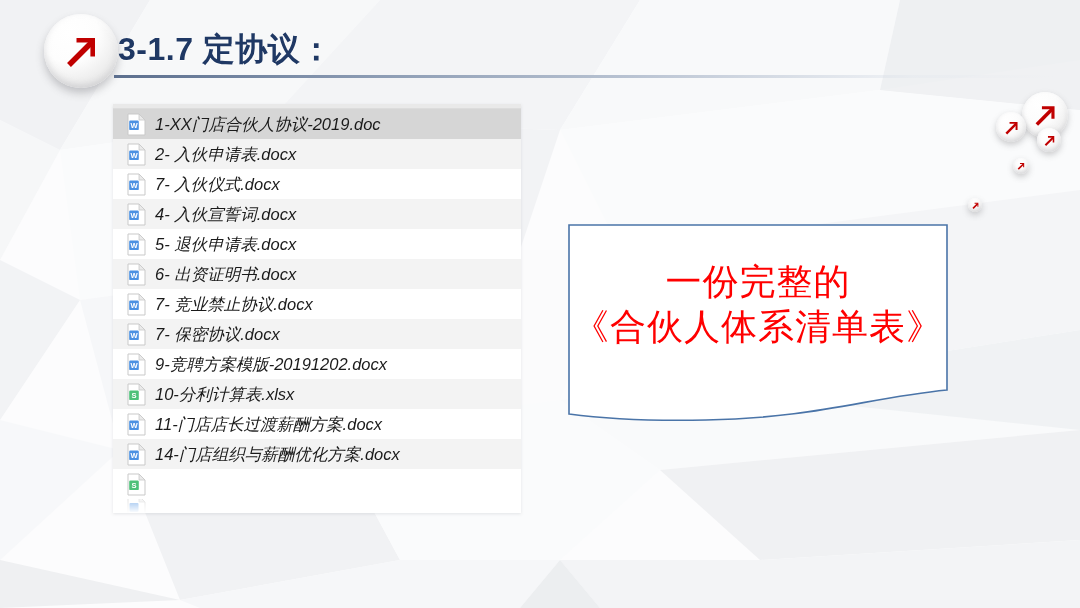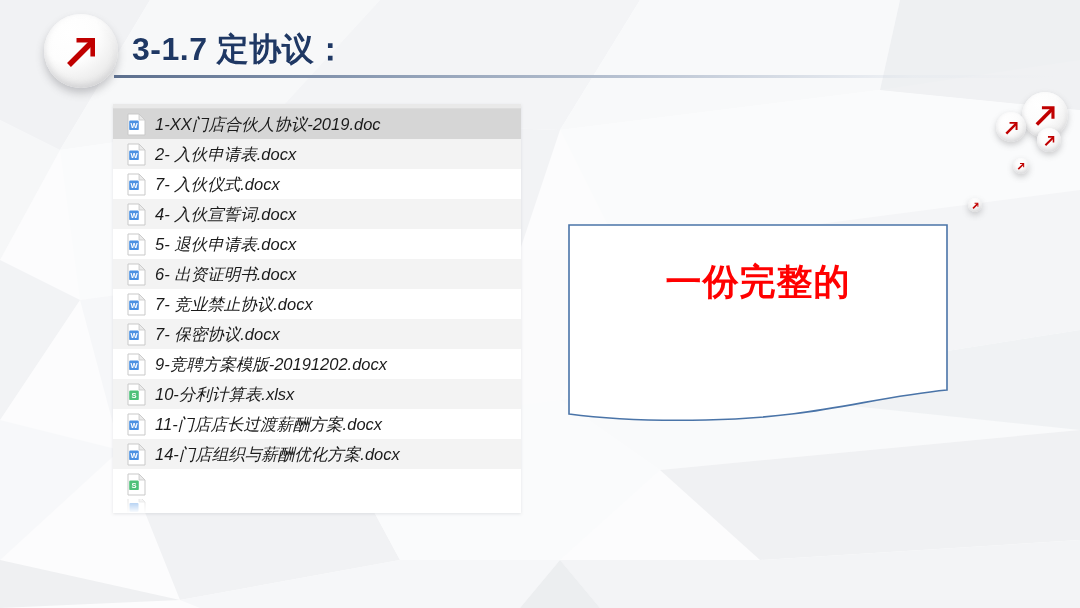--- a/index.html
+++ b/index.html
@@ -10,21 +10,21 @@
     overflow:hidden;
     position:relative;
   }
 
   
   #bg-poly { position:absolute; inset:0; width:1080px; height:608px; z-index:0; }
 
   
   .title-row {
     position:absolute; left:44px; top:14px; z-index:5;
-    display:flex; align-items:center; gap:14px;
+    display:flex; align-items:center; 
   }
   .badge {
     width:74px; height:74px; border-radius:50%;
     background:
       radial-gradient(circle at 34% 26%, #ffffff 0%, #fdfdfd 40%, #ebebeb 72%, #dcdcdc 100%);
     box-shadow:
       0 5px 9px rgba(90,90,95,0.32),
       inset 0 -3px 6px rgba(180,180,185,0.45),
       inset 0 3px 5px rgba(255,255,255,0.95);
     display:flex; align-items:center; justify-content:center;
@@ -71,21 +71,21 @@
   }
   .doc-icon { width:19px; height:23px; flex:none; display:block; }
 
   
   .callout { position:absolute; left:566px; top:222px; width:384px; height:200px; z-index:6; }
   .callout svg { position:absolute; inset:0; }
   .callout-text {
     position:absolute; left:0; right:0; top:38px;
     text-align:center;
     font-family:"Liberation Serif","DejaVu Serif", serif;
-    font-size:36px; font-weight:bold; color:#ff0000;
+    font-size:36px; font-weight:normal; color:#ff0000;
     line-height:1.26; letter-spacing:1px;
   }
 
   
   .arrow-bubble { position:absolute; z-index:4; }
   .arrow-bubble .ball {
     width:100%; height:100%; border-radius:50%;
     background:radial-gradient(circle at 33% 27%, #ffffff 0%, #fcfcfc 45%, #ededed 76%, #dedede 100%);
     box-shadow:
       0 3px 6px rgba(95,95,100,0.30),
@@ -267,20 +267,21 @@
     </svg>
   </div>
 </div>
 
 <div class="callout">
   <svg viewBox="0 0 384 200" preserveAspectRatio="none">
     <path d="M3,3 L381,3 L381,168 C300,176 250,196 140,198 C90,199 40,197 3,192 Z" fill="#ffffff" stroke="#4A74A8" stroke-width="1.6"></path>
   </svg>
   <div class="callout-text">
     <div>一份完整的</div>
+    <div>《合伙人体系清单表》</div>
   </div>
 </div>
 
 <div class="arrow-bubble" style="left:1022px; top:92px; width:46px; height:46px;">
   <div class="ball">
     <svg width="30" height="30" viewBox="0 0 44 44">
       <path d="M10 36 L33 13" stroke="#C00000" stroke-width="5.2"></path>
       <path d="M17.5 9 L36 9 L36 27.5 L31.4 27.5 L31.4 13.6 L17.5 13.6 Z" fill="#C00000"></path>
     </svg>
   </div>

